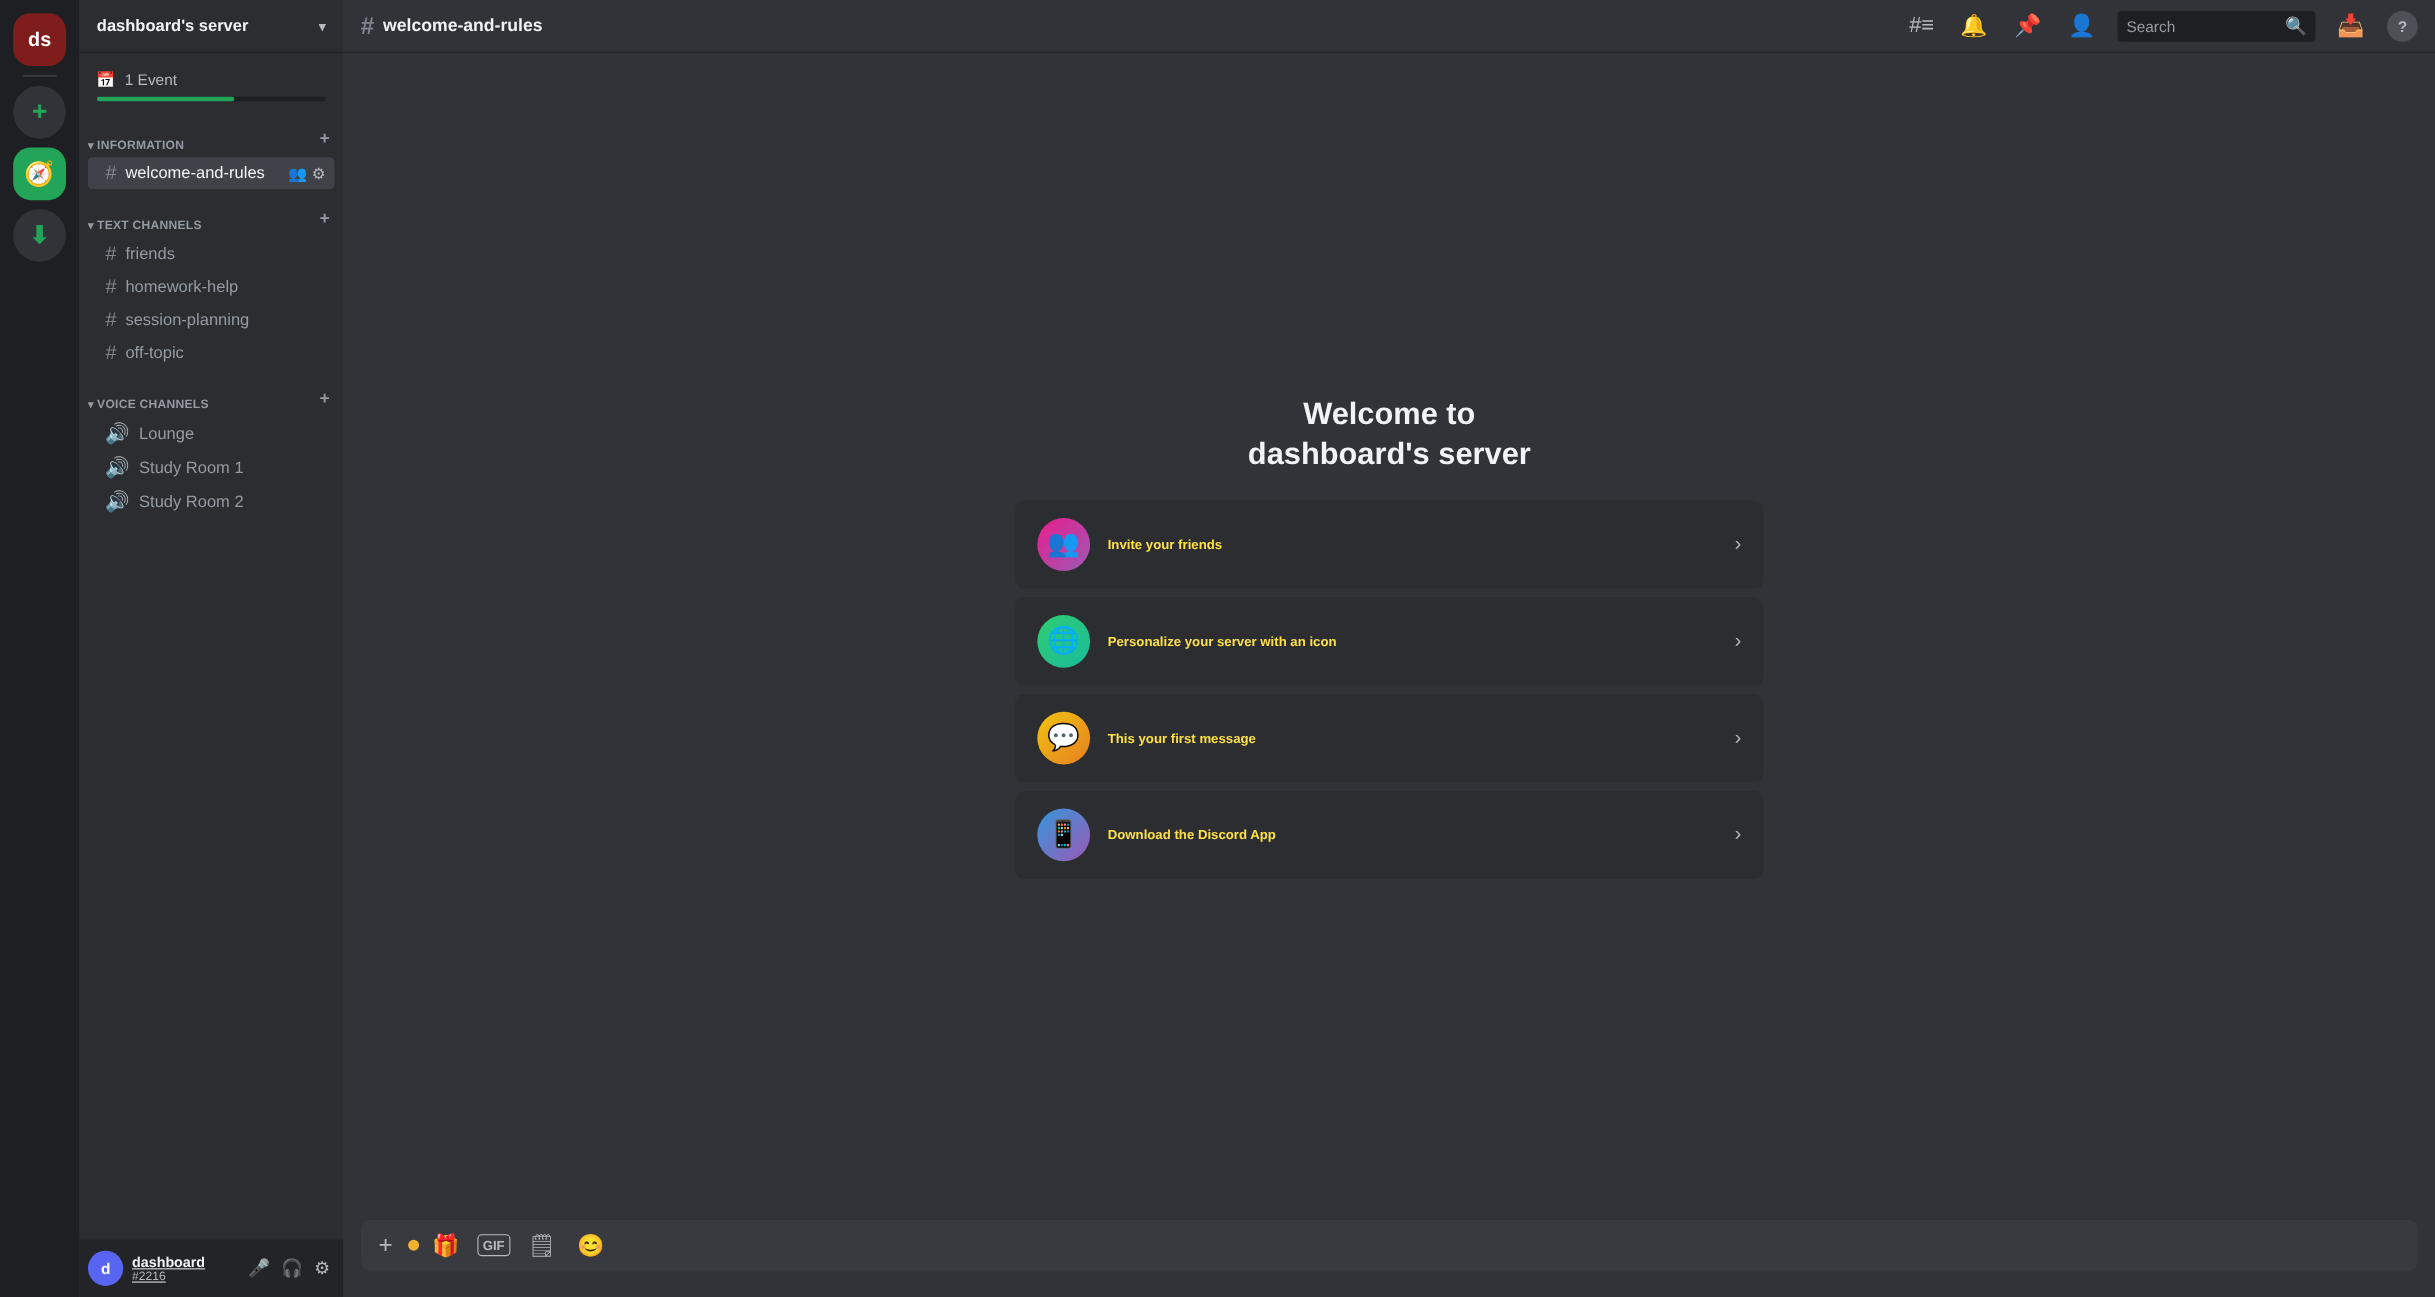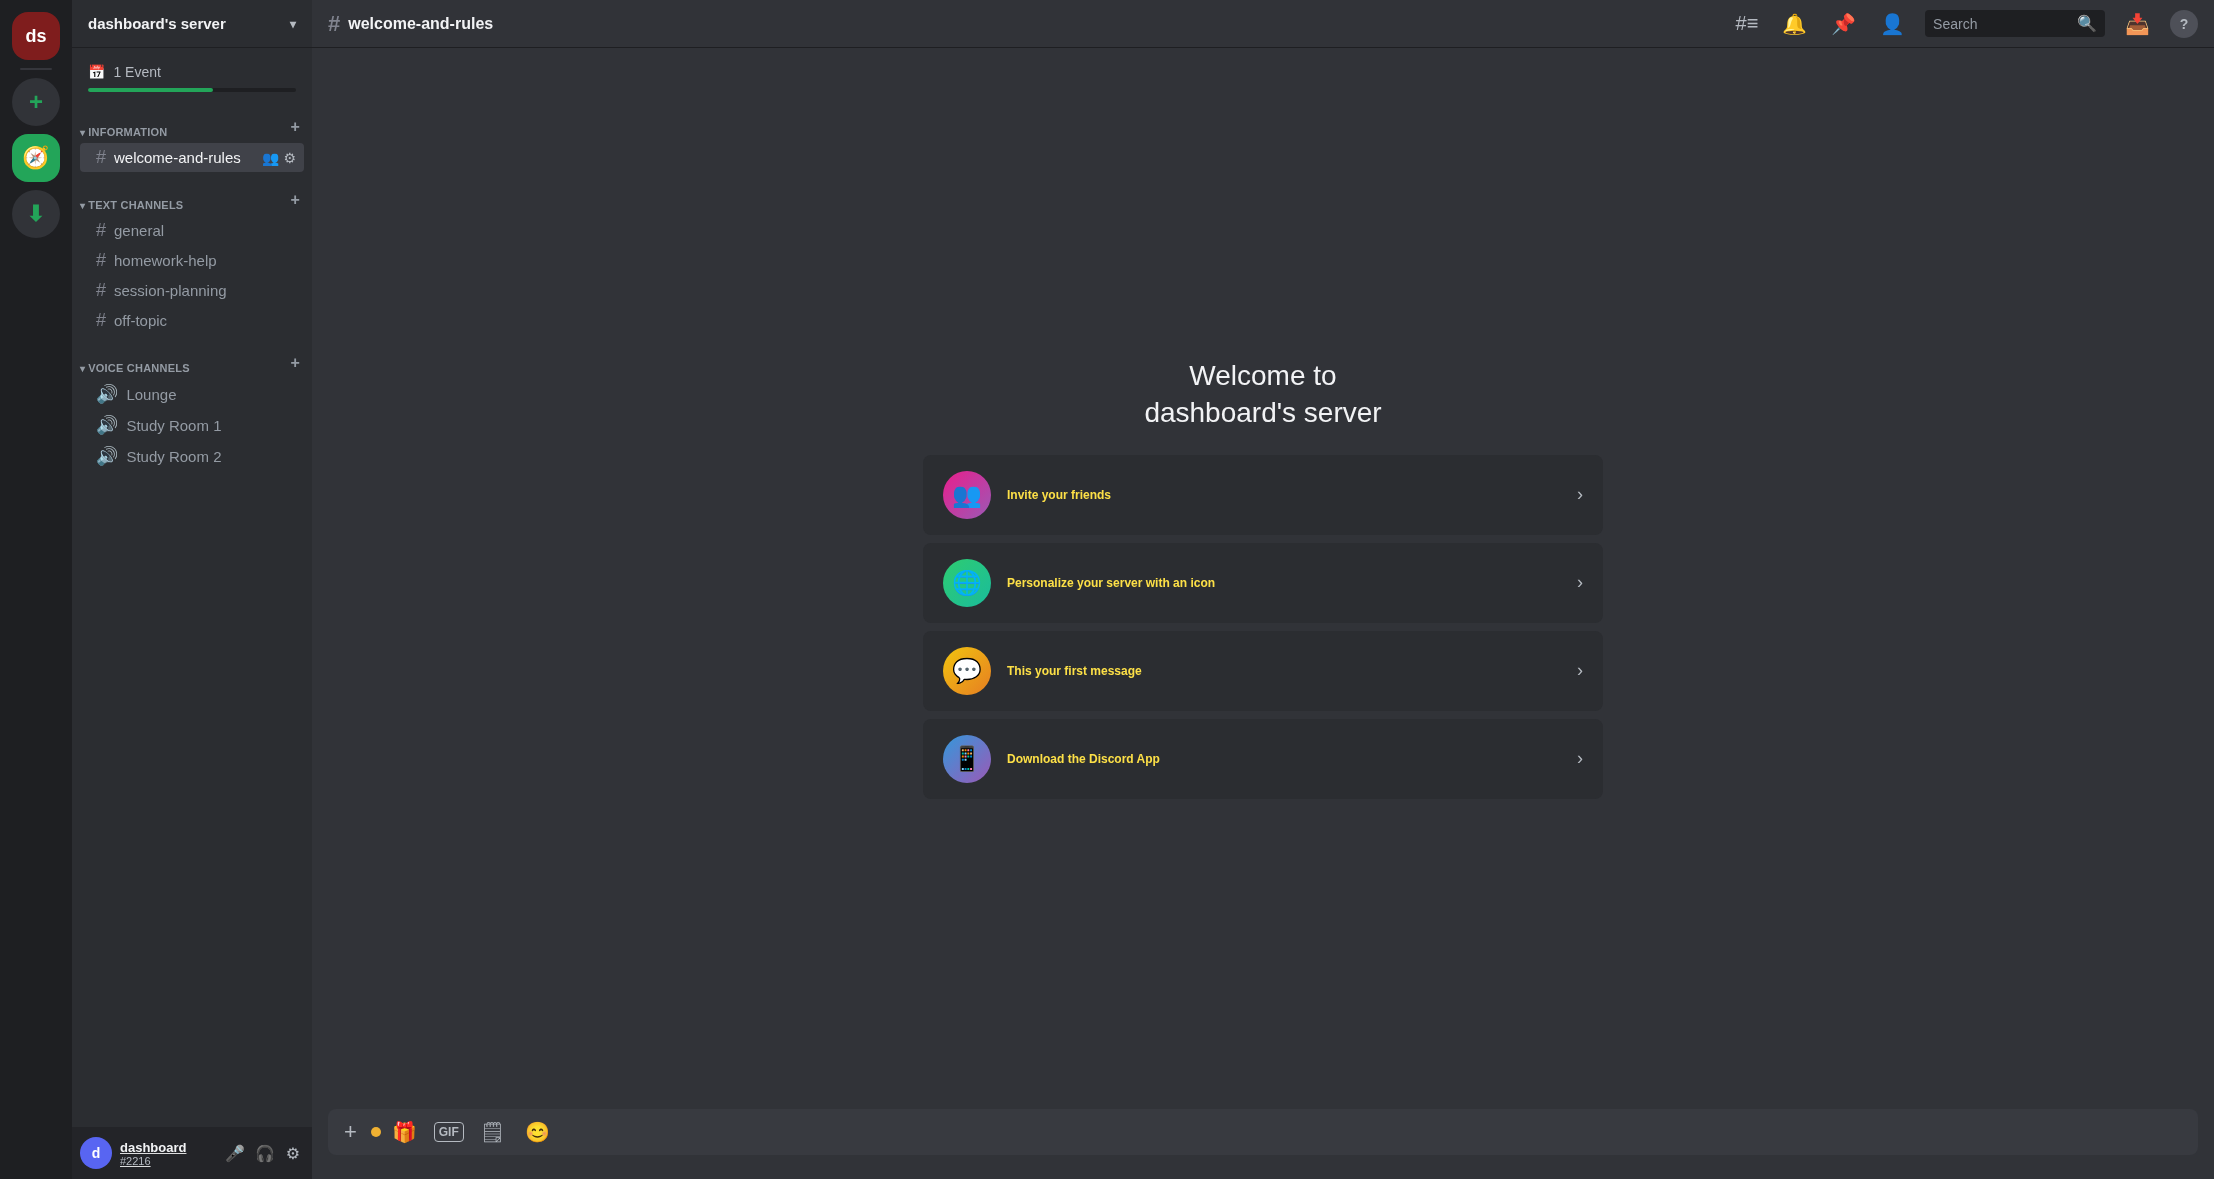--- a/index.html
+++ b/index.html
@@ -301,21 +301,21 @@
     .welcome-container {
       max-width: 680px;
       width: 100%;
       display: flex;
       flex-direction: column;
       align-items: center;
       gap: 24px;
     }
     .welcome-title {
       font-size: 28px;
-      font-weight: 400;
+      font-weight: 700;
       color: #f2f3f5;
       text-align: center;
       line-height: 1.3;
     }
     .welcome-subtitle {
       font-size: 15px;
       color: #b5bac1;
       text-align: center;
       line-height: 1.5;
       max-width: 460px;
@@ -478,21 +478,21 @@
 
     <div class="category-header">
       <span>
         <span class="category-arrow">▾ </span>
         <span>TEXT CHANNELS</span>
       </span>
       <span class="add-btn">+</span>
     </div>
     <div class="channel-item">
       <span class="channel-icon">#</span>
-      <span>general</span>
+      <span>friends</span>
     </div>
     <div class="channel-item">
       <span class="channel-icon">#</span>
       <span>homework-help</span>
     </div>
     <div class="channel-item">
       <span class="channel-icon">#</span>
       <span>session-planning</span>
     </div>
     <div class="channel-item">

